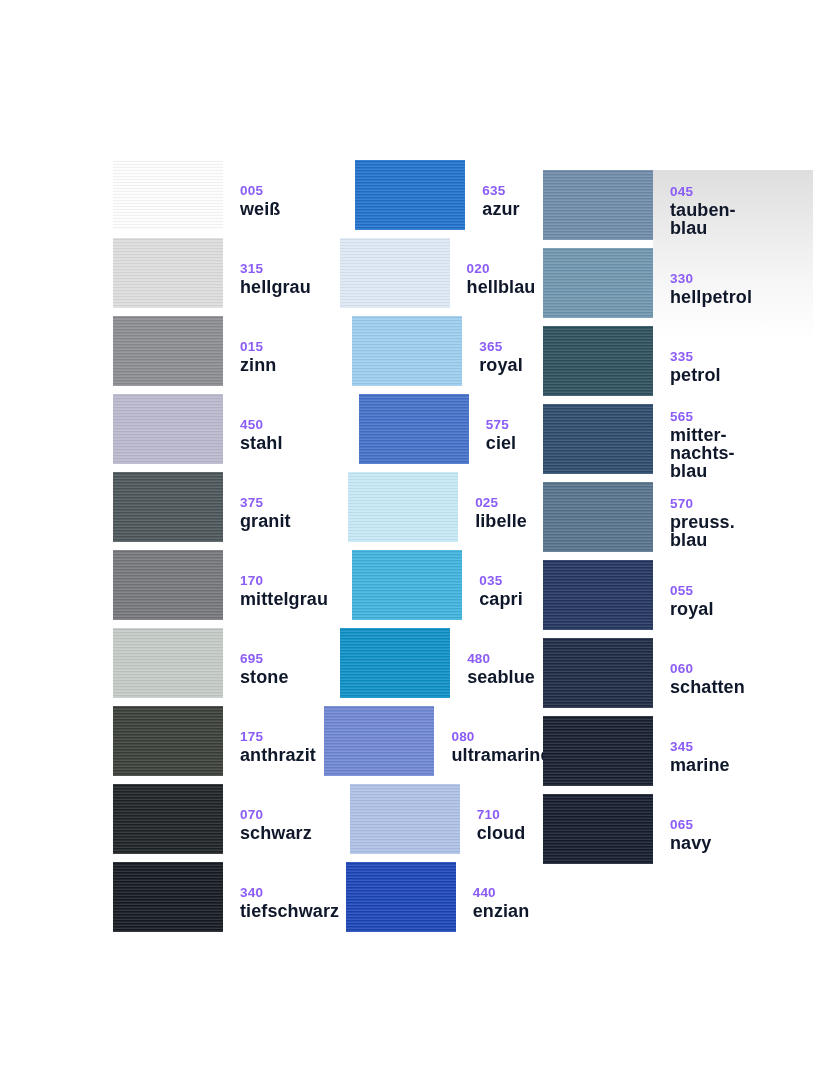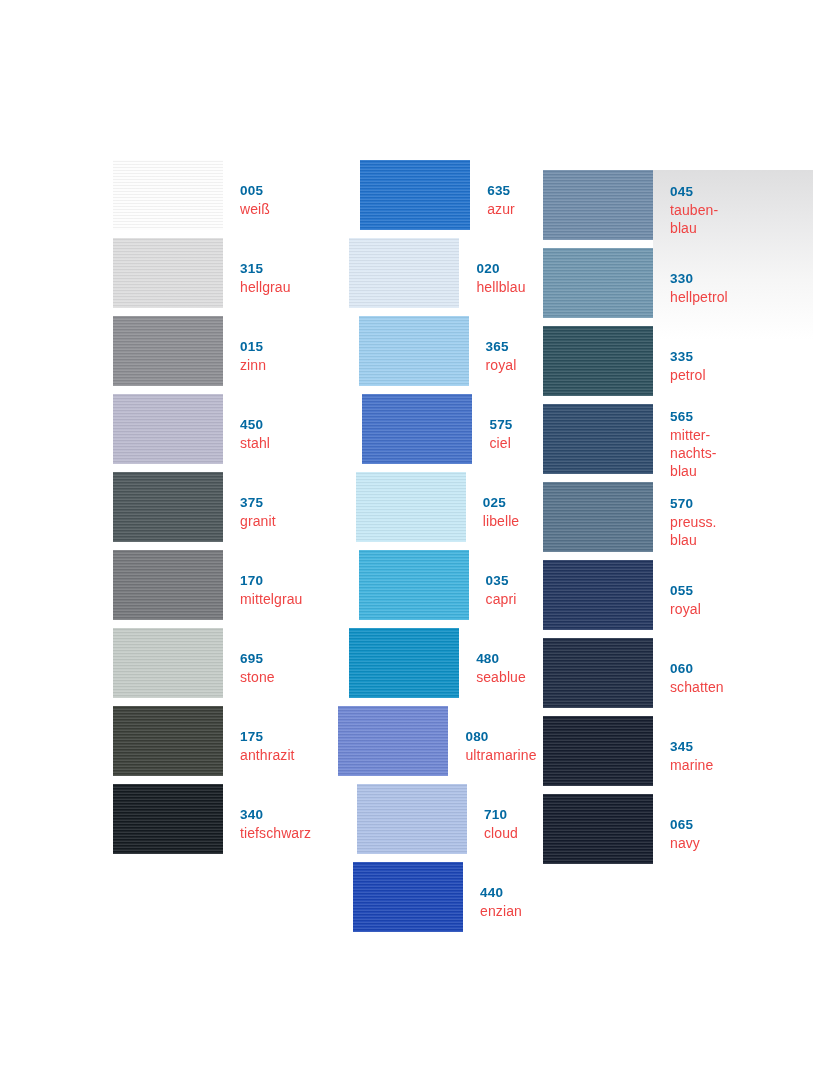--- a/index.html
+++ b/index.html
@@ -85,29 +85,29 @@
     padding-left: 17px;
     display: flex;
     flex-direction: column;
     justify-content: center;
     box-sizing: border-box;
   }
 
   .code {
     font-size: 13.5px;
     font-weight: bold;
-    color: #0369a1;
+    color: #8b5cf6;
     line-height: 19px;
     letter-spacing: 0.2px;
   }
 
   .cname {
-    font-size: 14px;
-    font-weight: normal;
-    color: #ef4444;
+    font-size: 18px;
+    font-weight: bold;
+    color: #0f172a;
     line-height: 18px;
     letter-spacing: 0.1px;
     white-space: pre-line;
   }
 
   
   .col-2 .gradient-wash {
     position: absolute;
     left: 110px;
     top: 0;
@@ -177,20 +177,27 @@
         </div>
       </div>
       <div class="row">
         <div class="swatch" style="background-color: rgb(58, 62, 56);"></div>
         <div class="label">
           <span class="code">175</span>
           <span class="cname">anthrazit</span>
         </div>
       </div>
       <div class="row">
+        <div class="swatch" style="background-color: rgb(29, 34, 37);"></div>
+        <div class="label">
+          <span class="code">070</span>
+          <span class="cname">schwarz</span>
+        </div>
+      </div>
+      <div class="row">
         <div class="swatch" style="background-color: rgb(20, 26, 32);"></div>
         <div class="label">
           <span class="code">340</span>
           <span class="cname">tiefschwarz</span>
         </div>
       </div>
     </div>
 
     <div class="column col-1">
       <div class="row">

